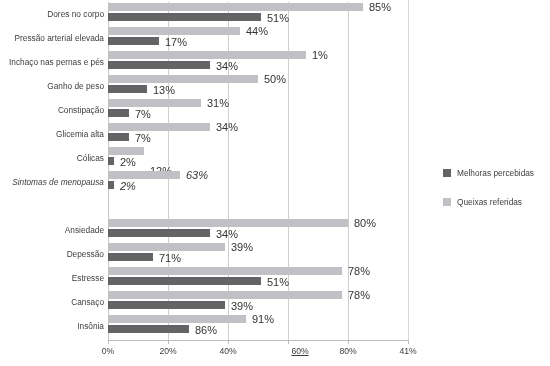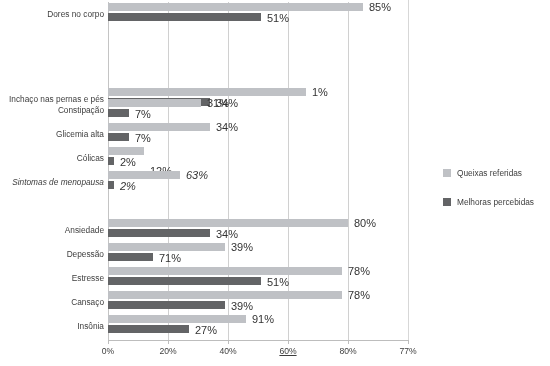--- a/index.html
+++ b/index.html
@@ -198,26 +198,40 @@
     </div>
 
   <div class="rows">
       <div class="row" style="top: 2px;">
         <div class="cat-label">Dores no corpo</div>
         <div class="bar bar-a" style="width: 255px;"></div>
         <div class="bar-value val-a" style="left: 369px;">85%</div>
         <div class="bar bar-b" style="width: 153px;"></div>
         <div class="bar-value val-b" style="left: 267px;">51%</div>
       </div>
-      <div class="row" style="top: 50px; margin-top: 37px;">
+      <div class="row" style="top: 26px;">
+        <div class="cat-label">Pressão arterial elevada</div>
+        <div class="bar bar-a" style="width: 132px;"></div>
+        <div class="bar-value val-a" style="left: 246px;">44%</div>
+        <div class="bar bar-b" style="width: 51px;"></div>
+        <div class="bar-value val-b" style="left: 165px;">17%</div>
+      </div>
+      <div class="row" style="top: 50px;">
         <div class="cat-label">Inchaço nas pernas e pés</div>
         <div class="bar bar-a" style="width: 198px;"></div>
         <div class="bar-value val-a" style="left: 312px;">1%</div>
         <div class="bar bar-b" style="width: 102px;"></div>
         <div class="bar-value val-b" style="left: 216px;">34%</div>
+      </div>
+      <div class="row" style="top: 74px;">
+        <div class="cat-label">Ganho de peso</div>
+        <div class="bar bar-a" style="width: 150px;"></div>
+        <div class="bar-value val-a" style="left: 264px;">50%</div>
+        <div class="bar bar-b" style="width: 39px;"></div>
+        <div class="bar-value val-b" style="left: 153px;">13%</div>
       </div>
       <div class="row" style="top: 98px;">
         <div class="cat-label">Constipação</div>
         <div class="bar bar-a" style="width: 93px;"></div>
         <div class="bar-value val-a" style="left: 207px;">31%</div>
         <div class="bar bar-b" style="width: 21px;"></div>
         <div class="bar-value val-b" style="left: 135px;">7%</div>
       </div>
       <div class="row" style="top: 122px;">
         <div class="cat-label">Glicemia alta</div>
@@ -267,37 +281,37 @@
         <div class="bar bar-a" style="width: 234px;"></div>
         <div class="bar-value val-a" style="left: 348px;">78%</div>
         <div class="bar bar-b" style="width: 117px;"></div>
         <div class="bar-value val-b" style="left: 231px;">39%</div>
       </div>
       <div class="row" style="top: 314px;">
         <div class="cat-label">Insônia</div>
         <div class="bar bar-a" style="width: 138px;"></div>
         <div class="bar-value val-a" style="left: 252px;">91%</div>
         <div class="bar bar-b" style="width: 81px;"></div>
-        <div class="bar-value val-b" style="left: 195px;">27%</div>
+        <div class="bar-value val-b" style="left: 195px;">86%</div>
       </div>
     </div>
 
   <div class="xlabels">
       <div class="xlabel" style="left: 108px;">0%</div>
       <div class="xlabel" style="left: 168px;">20%</div>
       <div class="xlabel" style="left: 228px;">40%</div>
-      <div class="xlabel" style="left: 288px; text-decoration: underline;">60%</div>
+      <div class="xlabel" style="left: 300px; text-decoration: underline;">60%</div>
       <div class="xlabel" style="left: 348px;">80%</div>
-      <div class="xlabel" style="left: 408px;">77%</div>
+      <div class="xlabel" style="left: 408px;">41%</div>
     </div>
 
   <div class="legend">
+      <div class="legend-item">
+        <span class="legend-swatch" style="background: rgb(99, 100, 102);"></span>
+        <span class="legend-label">Melhoras percebidas</span>
+      </div>
       <div class="legend-item">
         <span class="legend-swatch" style="background: rgb(191, 193, 197);"></span>
         <span class="legend-label">Queixas referidas</span>
       </div>
-      <div class="legend-item">
-        <span class="legend-swatch" style="background: rgb(99, 100, 102);"></span>
-        <span class="legend-label">Melhoras percebidas</span>
-      </div>
     </div>
 
 </div>
 
 </body></html>

